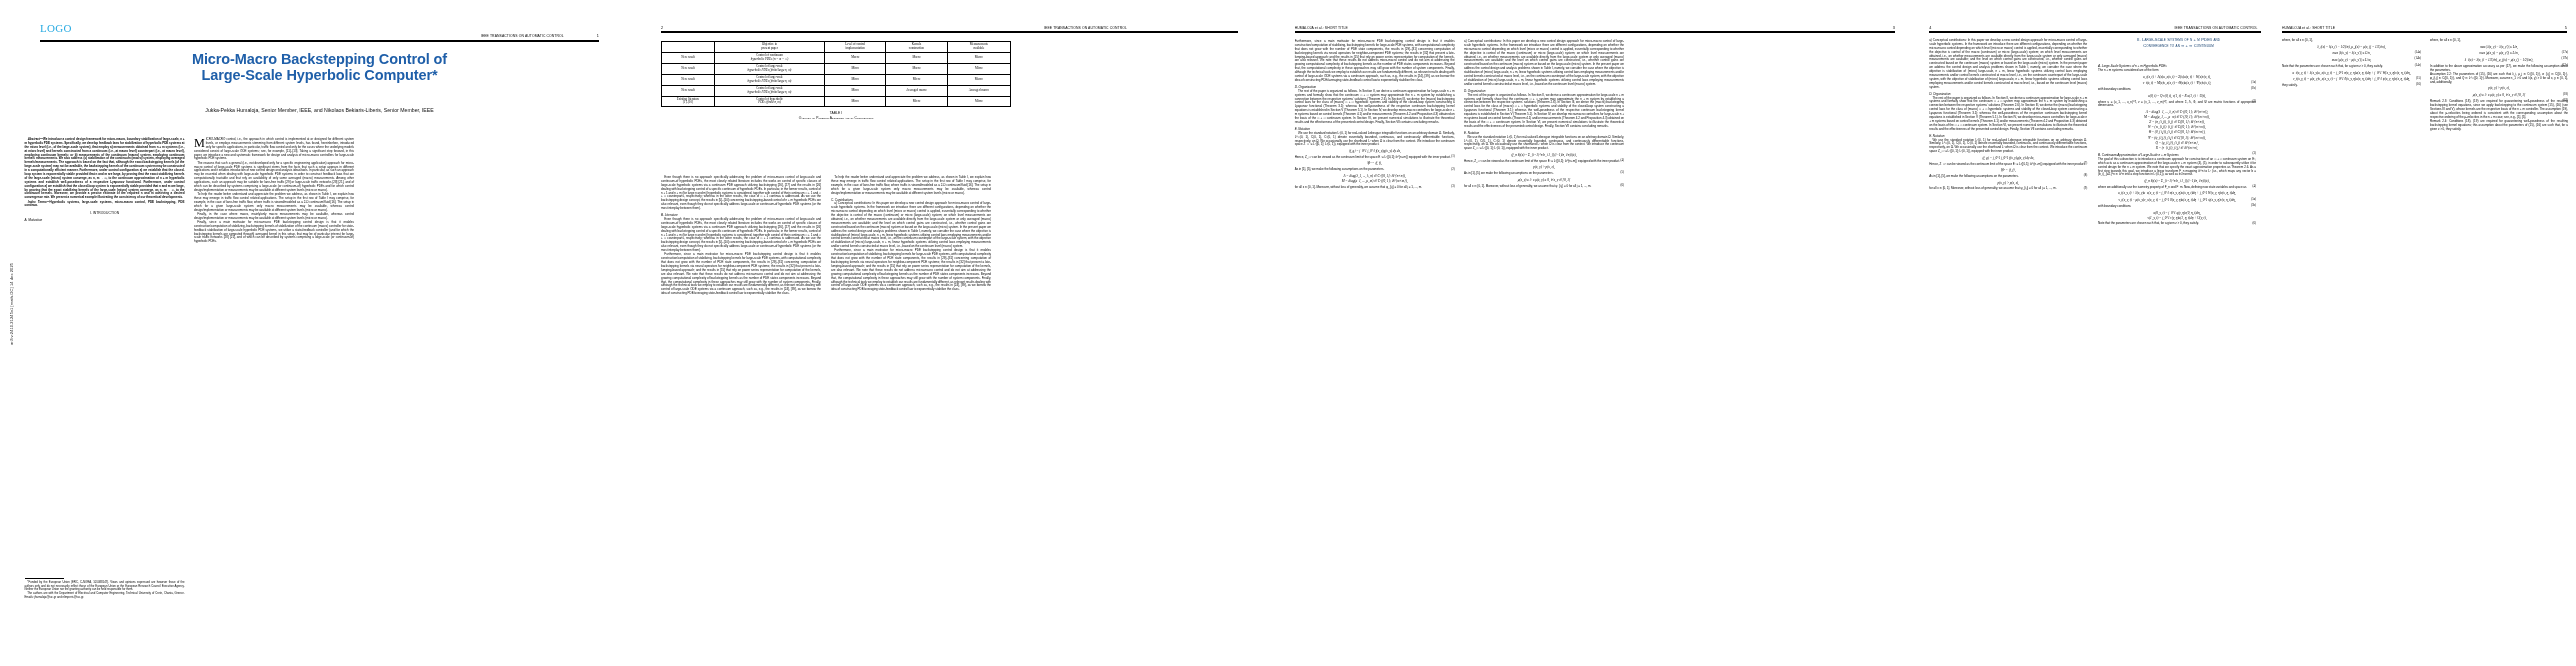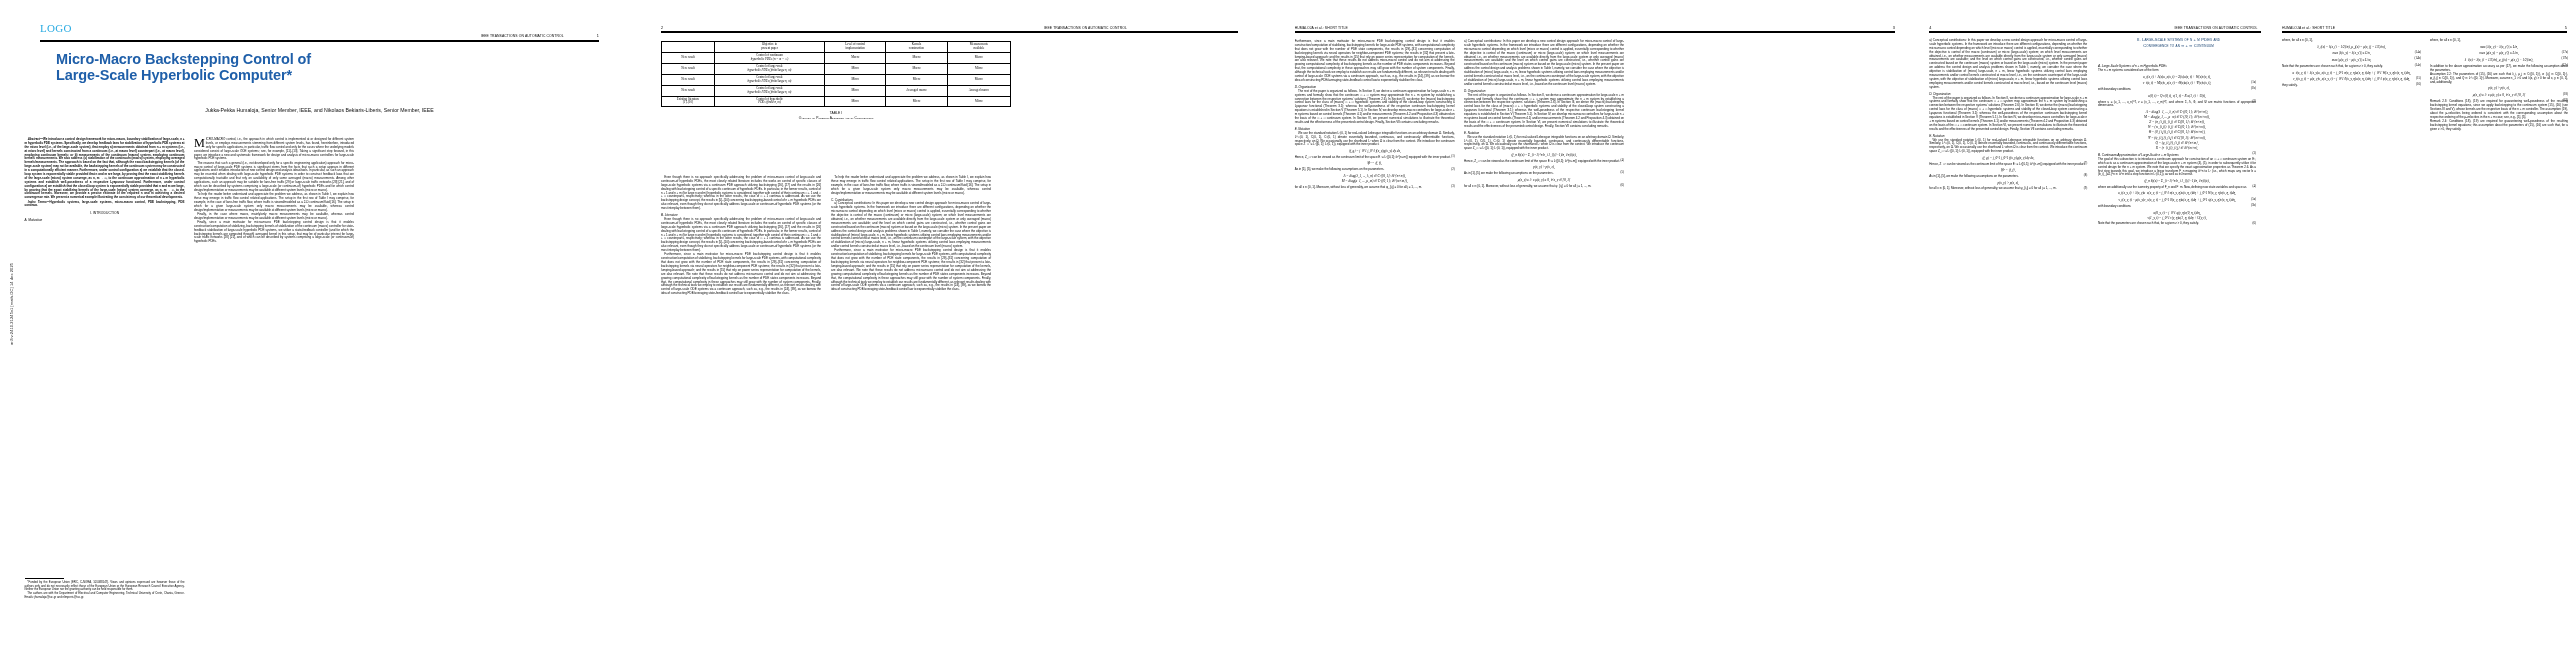--- a/index.html
+++ b/index.html
@@ -53,20 +53,21 @@
     font-family: "Liberation Serif", serif;
     color: #29ABE2;
     font-size: 11px;
     letter-spacing: 0.3px;
     font-variant: small-caps;
   }
 
   
   .paper-title {
     position: absolute;
+    text-align: center;
     color: #1F5FA9;
     font-weight: 700;
     font-size: 14.5px;
     line-height: 1.12;
     letter-spacing: -0.1px;
   }
   .authors {
     position: absolute;
     text-align: center;
     color: #111;

